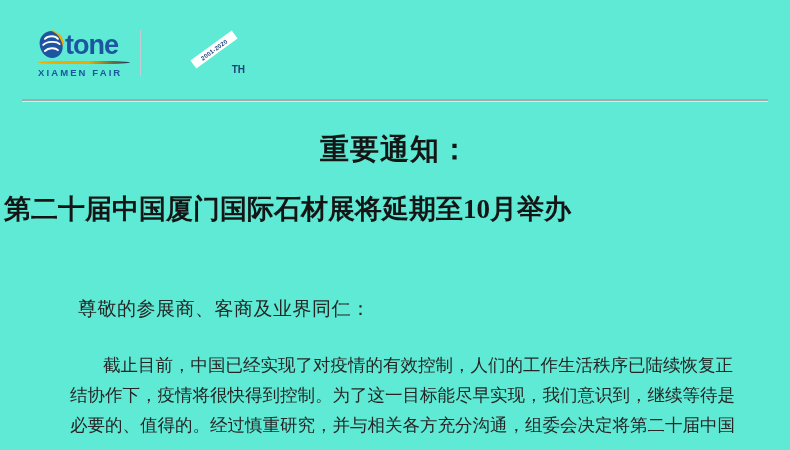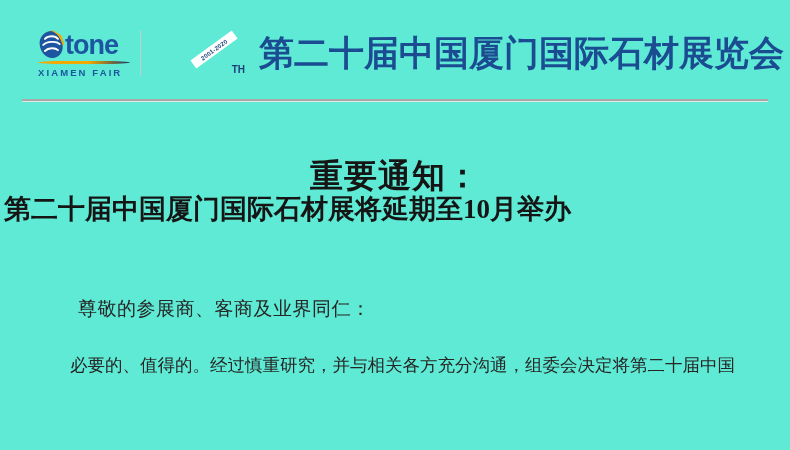--- a/index.html
+++ b/index.html
@@ -28,22 +28,22 @@
   .anniv-th{position:absolute;right:2px;bottom:8px;font-family:"Liberation Sans",sans-serif;
             font-weight:bold;font-size:10px;color:#1c3f77;margin-left:36px;}
   .header-title{font-family:"Liberation Sans","DejaVu Sans",sans-serif;font-weight:bold;
                 font-size:35px;color:#1b4c92;margin-left:12px;white-space:nowrap;letter-spacing:0px;}
 
   
   .rule{position:absolute;left:22px;top:99px;width:746px;height:2px;background:#a8a8a8;
         border-bottom:1px solid #e4e4e4;}
 
   
-  .notice-title{position:absolute;top:154px;left:0;width:790px;text-align:center;
-                font-size:33px;font-weight:bold;color:#151515;letter-spacing:1px;}
+  .notice-title{position:absolute;top:130px;left:0;width:790px;text-align:center;
+                font-size:29px;font-weight:bold;color:#151515;letter-spacing:1px;}
   .notice-subtitle{position:absolute;top:191px;left:4px;width:790px;text-align:left;
                    font-size:27px;font-weight:bold;color:#151515;}
 
   
   .salutation{position:absolute;top:296px;left:78px;font-size:19px;color:#262626;
               letter-spacing:0.5px;}
   .paragraph{position:absolute;top:350px;left:70px;width:650px;font-size:17.5px;
              line-height:30px;color:#262626;}
   .paragraph .line{white-space:nowrap;}
   .paragraph .indent{text-indent:33px;}
@@ -72,27 +72,28 @@
 
     <div class="sep"></div>
 
     <div class="anniv">
       <div class="anniv-ribbon">
         <span class="anniv-years">2001-2020</span>
       </div>
       <div class="anniv-th">TH</div>
     </div>
 
-    <div class="header-title">第二十届中国厦门国际石材展览会</div>
   </div>
 
   <div class="rule"></div>
 
   <div class="notice-title">重要通知：</div>
   <div class="notice-subtitle">第二十届中国厦门国际石材展将延期至10月举办</div>
 
   <div class="salutation">尊敬的参展商、客商及业界同仁：</div>
 
   <div class="paragraph">
+    <div class="line indent">截止目前，中国已经实现了对疫情的有效控制，人们的工作生活秩序已陆续恢复正</div>
+    <div class="line">结协作下，疫情将很快得到控制。为了这一目标能尽早实现，我们意识到，继续等待是</div>
     <div class="line">必要的、值得的。经过慎重研究，并与相关各方充分沟通，组委会决定将第二十届中国</div>
   </div>
 
 </div>
 
 </body></html>

